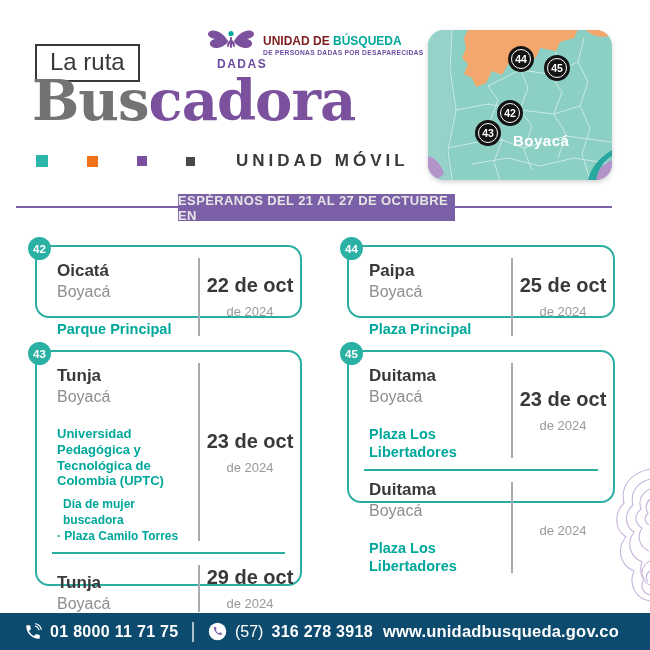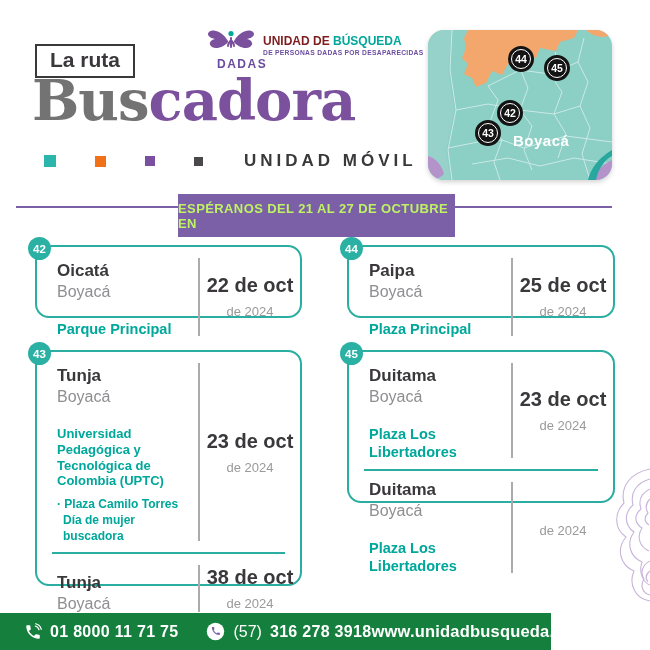--- a/index.html
+++ b/index.html
@@ -3,26 +3,26 @@
 <meta charset="utf-8">
 <style>
   * { margin:0; padding:0; box-sizing:border-box; }
   html,body { width:650px; height:650px; }
   body { font-family:"Liberation Sans", sans-serif; background:#ffffff; position:relative; overflow:hidden; }
 
   .abs { position:absolute; }
 
   
   .kicker-box { left:35px; top:44px; border:2.5px solid #3A383B; padding:2px 13px 4px;
-    font-size:21px; font-weight:bold; color:#3A383B; background:#fff; }
+    font-size:24px; font-weight:normal; color:#3A383B; background:#fff; }
   .big-title { left:32px; top:72px; font-family:"DejaVu Serif", serif; font-weight:bold;
     font-size:56px; letter-spacing:-1px; line-height:1; white-space:nowrap; }
   .big-title .t-dark { color:#737373; }
   .big-title .t-purple { color:#7B519E; }
-  .squares-row { left:44px; top:151px; display:flex; align-items:center;gap:16px; }
+  .squares-row { left:36px; top:151px; display:flex; align-items:center;gap:16px; }
   .sq { display:inline-block; margin-right:23px; }
   .sq1 { width:12px; height:12px; }
   .sq2 { width:11px; height:11px; }
   .sq3 { width:10px; height:10px; }
   .sq4 { width:9px; height:9px; }
   .subtitle { font-size:17px; font-weight:bold; color:#3A383B; letter-spacing:4px; margin-left:2px; }
 
   
   .logo-icon { left:206px; top:27px; }
   .logo-acronym { left:217px; top:57px; font-size:12px; font-weight:bold; color:#6B4C9F; letter-spacing:1.5px; }
@@ -36,21 +36,21 @@
     box-shadow:0 2px 5px rgba(0,0,0,0.18); }
   .map svg { display:block; }
   .map-label { left:513px; top:132px; font-size:15px; font-weight:bold; color:#ffffff; letter-spacing:0.5px; }
   .marker { position:absolute; width:26px; height:26px; border-radius:50%;
     background:#141414; border:2px solid #141414; display:flex; align-items:center; justify-content:center; }
   .marker-inner { width:20px; height:20px; border-radius:50%; background:#141414; border:1.5px solid #ffffff;
     color:#ffffff; font-size:10.5px; font-weight:bold; display:flex; align-items:center; justify-content:center; }
 
   
   .banner-line { left:16px; top:206px; width:596px; height:2px; background:#7B5FA7; }
-  .banner { left:178px; top:194px; width:277px; height:43px; background:#7B5FA7; color:#bef264;
+  .banner { left:178px; top:194px; width:277px; height:27px; background:#7B5FA7; color:#e5e5e5;
     font-size:13px; font-weight:bold; letter-spacing:0.4px; display:flex; align-items:center; justify-content:center; }
 
   
   .card { position:absolute; border:2px solid #2BAEA2; border-radius:14px; background:#ffffff;
     display:flex; flex-direction:column; }
   .card-42 { left:35px;  top:245px; width:267px; height:73px; }
   .card-44 { left:347px; top:245px; width:268px; height:73px; }
   .card-43 { left:35px;  top:350px; width:267px; height:236px; }
   .card-45 { left:347px; top:350px; width:268px; height:153px; }
   .badge { position:absolute; top:-10px; left:-9px; width:23px; height:23px; border-radius:50%;
@@ -72,21 +72,21 @@
   .datecol { flex:0 0 102px; display:flex; flex-direction:column; align-items:center; justify-content:center;
     border-left:2px solid #ABAAAD; margin:11px 0; }
   .date-big { font-size:20px; font-weight:bold; color:#3A383B; white-space:nowrap; }
   .date-small { font-size:13px; color:#9A999B; margin-top:7px; }
   .row-divider { height:2px; background:#2BAEA2; margin:0 15px; flex:0 0 2px; }
 
   
   .contour { right:0; bottom:37px; }
 
   
-  .footer { left:0; top:613px; width:551px; height:37px; background:#15803d; color:#ffffff;
+  .footer { left:0; top:613px; width:650px; height:37px; background:#0c4a6e; color:#ffffff;
     display:flex; align-items:center; }
   .footer .grp { display:flex; align-items:center; gap:8px; }
   .grp-phone { margin-left:24px; }
   .f-sep { width:1.5px; height:20px; background:rgba(255,255,255,0.65); margin:0 14px; }
   .f-num { font-size:16px; font-weight:bold; letter-spacing:0.3px; white-space:nowrap; }
   .f-code { font-size:16px; font-weight:normal; }
   .f-url { margin-left:auto; margin-right:31px; font-size:16.5px; font-weight:bold; letter-spacing:0.2px; }
 </style>
 </head>
 <body>
@@ -197,37 +197,37 @@
 </div>
 
 <div class="card card-43">
   <div class="badge">43</div>
   <div class="crow fixed1">
     <div class="loc">
       <div class="city">Tunja</div>
       <div class="dept">Boyacá</div>
       <div class="venue">Universidad Pedagógica y Tecnológica de Colombia (UPTC)</div>
       <div class="notes">
+        <div class="note indent">Día de mujer buscadora</div>
         <div class="note">· Plaza Camilo Torres</div>
-        <div class="note indent">Día de mujer buscadora</div>
       </div>
     </div>
     <div class="datecol">
       <div class="date-big">23 de oct</div>
       <div class="date-small">de 2024</div>
     </div>
   </div>
   <div class="row-divider"></div>
   <div class="crow fixed2">
     <div class="loc" style="padding-top:18px;">
       <div class="city">Tunja</div>
       <div class="dept">Boyacá</div>
     </div>
     <div class="datecol">
-      <div class="date-big">38 de oct</div>
+      <div class="date-big">29 de oct</div>
       <div class="date-small">de 2024</div>
     </div>
   </div>
 </div>
 
 <div class="card card-45">
   <div class="badge">45</div>
   <div class="crow fixed3">
     <div class="loc">
       <div class="city">Duitama</div>

